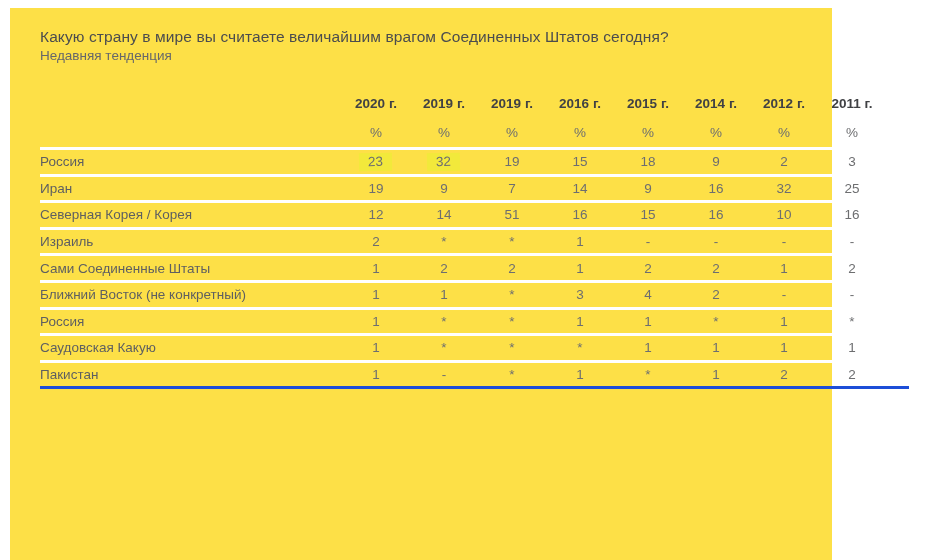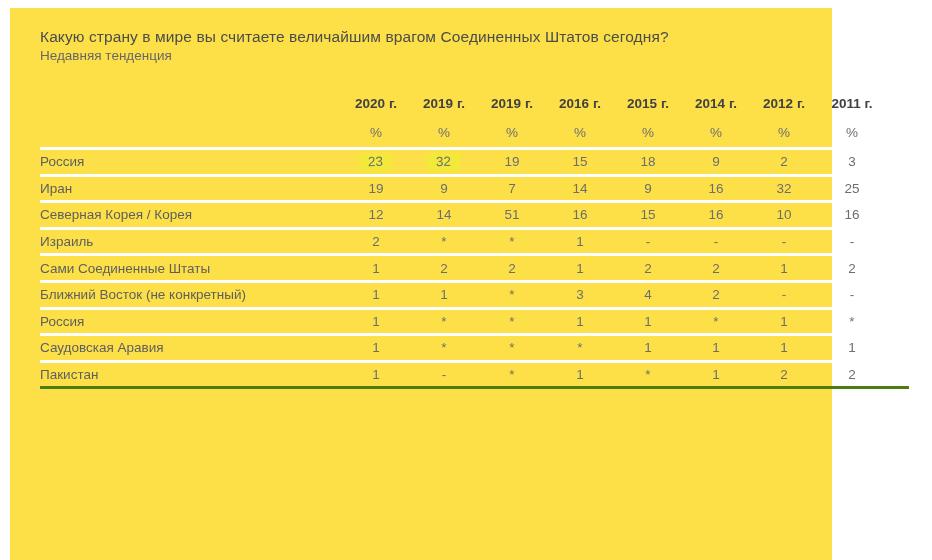--- a/index.html
+++ b/index.html
@@ -52,21 +52,21 @@
     font-size: 13.5px;
     font-weight: normal;
     color: #6d6e70;
     text-align: center;
     padding: 0;
   }
   tbody tr {
     height: 26.6px;
     border-top: 3px solid #ffffff;
   }
-  tbody tr:last-child { border-bottom: 3px solid #4d7c0f; }
+  tbody tr:last-child { border-bottom: 3px solid #1d4ed8; }
   td.label {
     font-size: 13.5px;
     color: #5e5f61;
     text-align: left;
     padding: 0;
     white-space: nowrap;
   }
   td.val {
     font-size: 13.5px;
     color: #6d6e70;
@@ -207,21 +207,21 @@
           <td class="val">*</td>
           <td class="val">*</td>
           <td class="val">1</td>
           <td class="val">1</td>
           <td class="val">*</td>
           <td class="val">1</td>
           <td class="val">*</td>
           <td></td>
         </tr>
         <tr>
-          <td class="label">Саудовская Аравия</td>
+          <td class="label">Саудовская Какую</td>
           <td class="val">1</td>
           <td class="val">*</td>
           <td class="val">*</td>
           <td class="val">*</td>
           <td class="val">1</td>
           <td class="val">1</td>
           <td class="val">1</td>
           <td class="val">1</td>
           <td></td>
         </tr>

